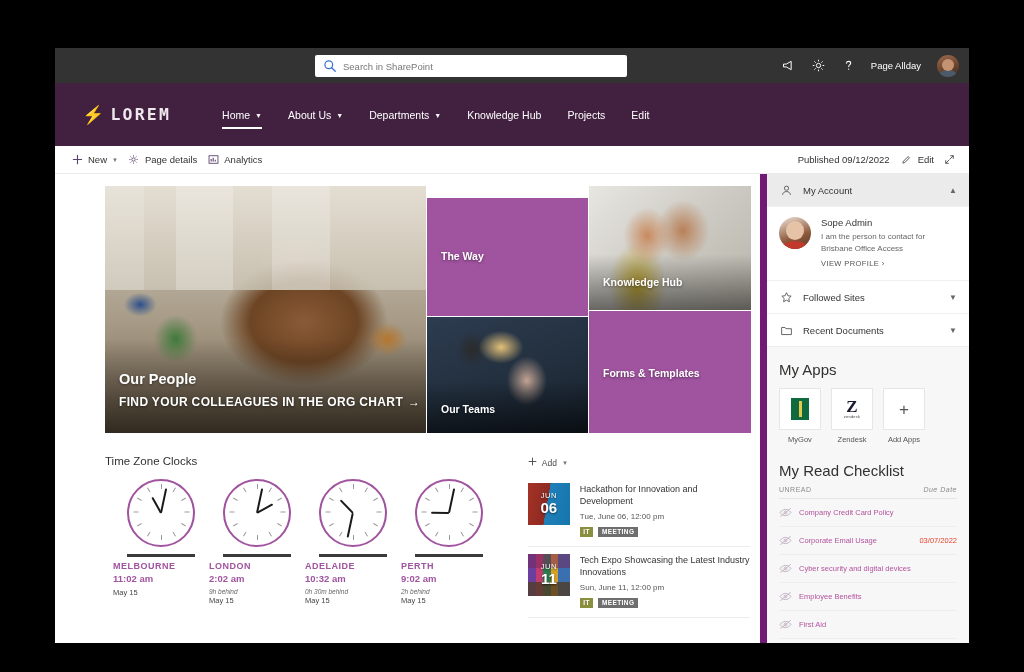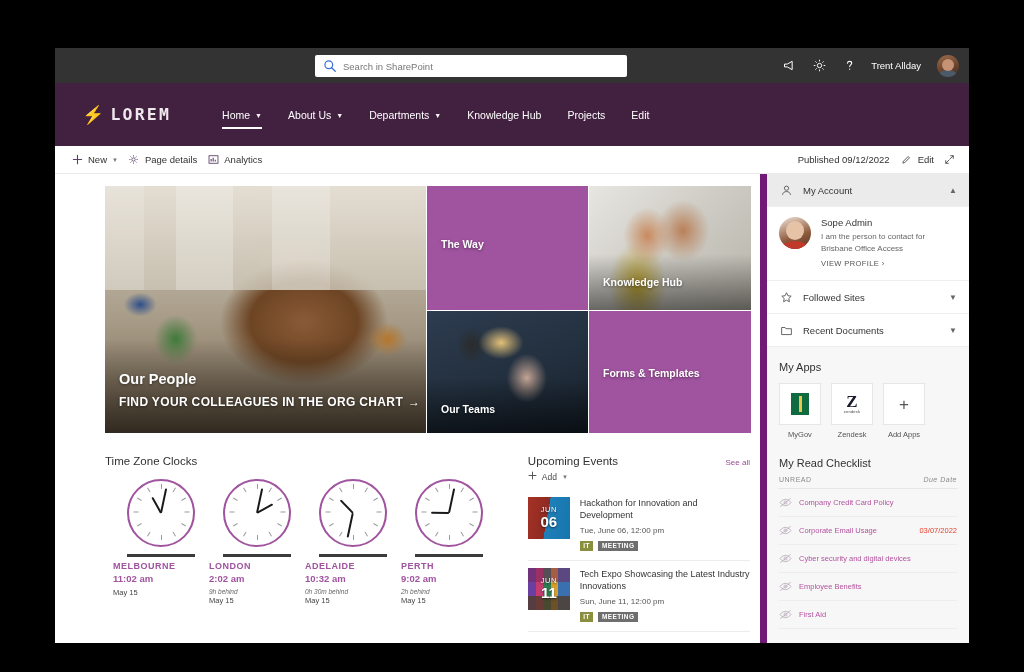--- a/index.html
+++ b/index.html
@@ -207,21 +207,21 @@
   .hero-label {
     position: absolute;
     left: 14px;
     color: #ffffff;
     font-weight: bold;
     text-shadow: 0 1px 3px rgba(0,0,0,.45);
   }
   #tile-our-people { width: 321px; height: 247px; }
   #tile-col-2 { width: 161px; display: flex; flex-direction: column; gap: 1px; }
   #tile-col-3 { width: 162px; display: flex; flex-direction: column; gap: 1px; }
-  #tile-the-way   { height: 124px; background: #A0539F; }
+  #tile-the-way   { height: 124px; background: #A0539F; margin-top: 12px; }
   #tile-our-teams { height: 122px; }
   #tile-knowledge { height: 124px; }
   #tile-forms     { height: 122px; background: #A0539F; }
 
   
   .photo-people {
     position:absolute; inset:0;
     background:
       radial-gradient(ellipse 120px 90px at 62% 55%, #8a5a36 0%, #6d4524 45%, rgba(109,69,36,0) 70%),
       radial-gradient(ellipse 60px 46px at 60% 33%, #d9bda4 0%, rgba(217,189,164,0) 70%),
@@ -448,21 +448,21 @@
     border-radius:50% 50% 0 0; background:#c0392b;
   }
   #account-name { font-size: 9.5px; color: #333; }
   #account-desc { font-size: 8px; color: #666; line-height: 1.45; margin-top: 3px; }
   #account-viewprofile {
     font-size: 7.5px; color: #555; letter-spacing: .4px;
     margin-top: 5px; cursor: pointer;
   }
 
   #apps-section { padding: 14px 12px 12px 12px; }
-  .section-title { font-size: 11px; color: #323130; margin-bottom: 10px; }
+  .section-title { font-size: 15px; color: #323130; margin-bottom: 10px; }
   #apps-grid { display: flex; gap: 10px; }
   .app-cell { width: 42px; text-align: center; cursor: pointer; }
   .app-tile {
     width: 42px; height: 42px;
     background: #ffffff;
     border: 1px solid #e6e6e6;
     display: flex; align-items: center; justify-content: center;
     margin-bottom: 5px;
   }
   .app-name { font-size: 7.5px; color: #555; }
@@ -528,21 +528,21 @@
             <circle cx="9" cy="9" r="2.6"></circle>
             <path d="M9 2.1v2M9 13.9v2M2.1 9h2M13.9 9h2M4.1 4.1l1.45 1.45M12.45 12.45l1.45 1.45M13.9 4.1l-1.45 1.45M5.55 12.45L4.1 13.9"></path>
           </svg>
         </span>
         <span class="suite-icon">
           <svg viewBox="0 0 18 18" width="15" height="15" fill="none" stroke="#fff" stroke-width="1.3" stroke-linecap="round">
             <path d="M6.5 6.3c.2-1.5 1.3-2.3 2.6-2.3 1.5 0 2.5.9 2.5 2.2 0 1.9-2.3 2-2.3 3.6v.5"></path>
             <circle cx="9.2" cy="13.4" r=".75" fill="#fff" stroke="none"></circle>
           </svg>
         </span>
-        <span id="suite-user-name">Trent Allday</span>
+        <span id="suite-user-name">Page Allday</span>
         <span id="suite-avatar"></span>
       </div>
     </div>
 
     <div id="site-nav">
       <div id="brand">
         <span class="bolt">⚡</span>
         <span id="brand-name">LOREM</span>
       </div>
       <div id="nav-links">
@@ -751,24 +751,20 @@
                   <div class="clock-divider"></div>
                   <div class="clock-city">PERTH</div>
                   <div class="clock-time">9:02 am</div>
                   <div class="clock-offset">2h behind</div>
                   <div class="clock-date">May 15</div>
                 </div>
               </div>
           </div>
 
           <div id="events-web-part">
-            <div id="events-head">
-              <div class="wp-title" style="margin-bottom:2px">Upcoming Events</div>
-              <div id="events-seeall">See all</div>
-            </div>
             <div id="events-add">
               <span>
                 <svg viewBox="0 0 10 10" width="9" height="9" stroke="#555" stroke-width="1.1" stroke-linecap="round">
                   <line x1="5" y1="1.2" x2="5" y2="8.8"></line>
                     <line x1="1.2" y1="5" x2="8.8" y2="5"></line>
                 </svg>
               </span>
               <span>Add</span>
               <span style="font-size:6px;color:#777">▼</span>
             </div>

